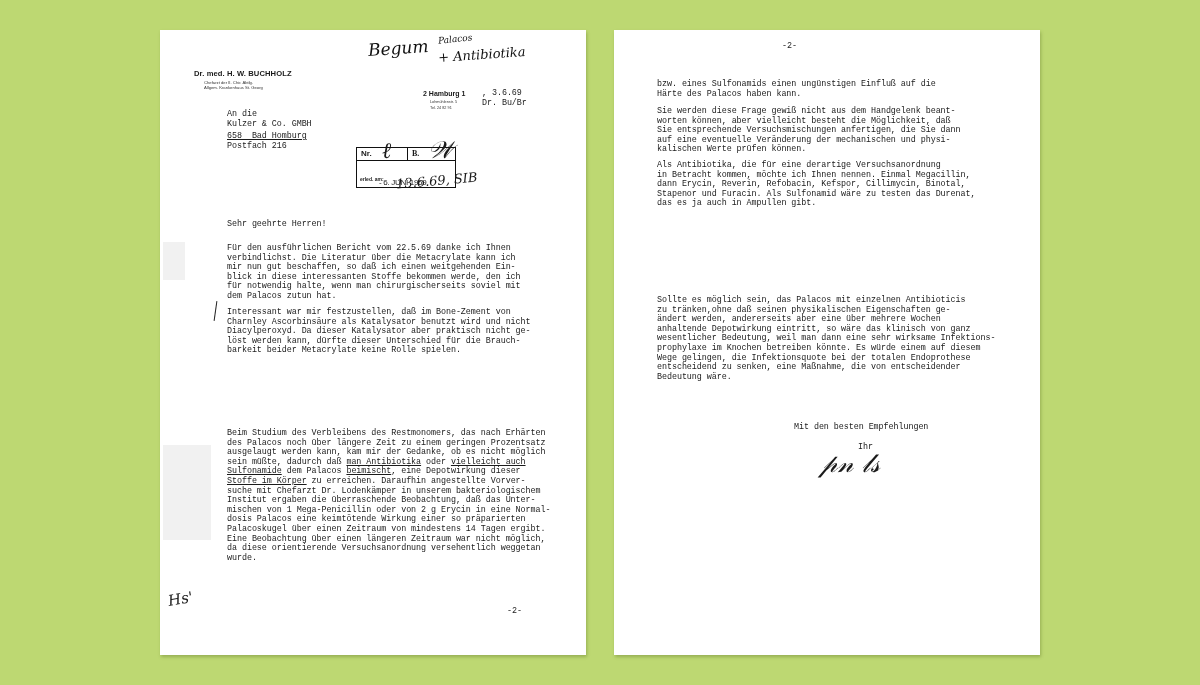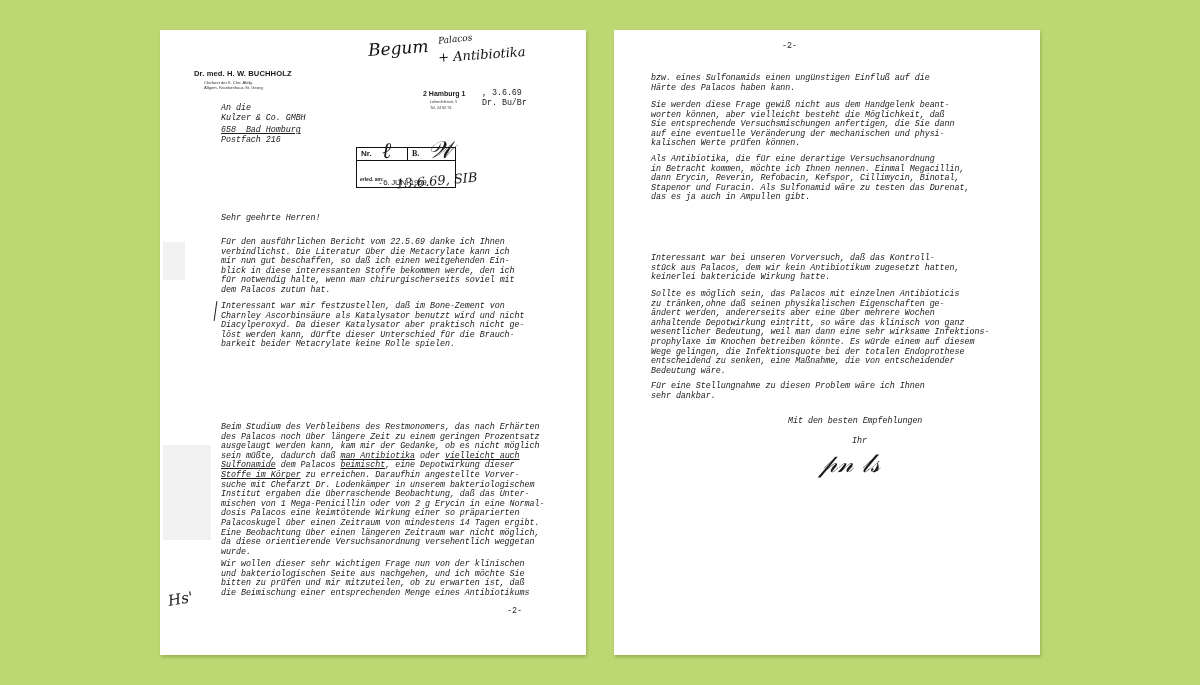--- a/index.html
+++ b/index.html
@@ -11,21 +11,21 @@
   }
   .page {
     position: absolute; top: 30px; width: 426px; height: 625px;
     background: #ffffff;
     box-shadow: 1px 2px 3px rgba(80,100,30,0.35);
   }
   #page1 { left: 160px; }
   #page2 { left: 614px; }
 
   .tw { font-size: 8.4px; line-height: 9.6px; white-space: pre; letter-spacing: -0.05px; }
-  .para { position: absolute; left: 59px; margin: 2px; font-style: italic; }
+  .para { position: absolute; left: 59px; margin: 8px; }
   #page2 .para { left: 35px; }
 
   .lh-name { position: absolute; left: 34px; top: 39px; font-family: "Liberation Sans", sans-serif; font-weight: bold; font-size: 7.6px; letter-spacing: 0.1px; }
   .lh-sub { position: absolute; left: 44px; font-family: "Liberation Sans", sans-serif; font-size: 4.2px; line-height: 5px; color: #333; }
   .lh-city { position: absolute; left: 263px; top: 60px; font-family: "Liberation Sans", sans-serif; font-size: 7px; font-weight: bold; }
   .lh-small { position: absolute; left: 270px; font-family: "Liberation Sans", sans-serif; font-size: 3.8px; color: #333; }
   .date-ref { position: absolute; left: 322px; top: 59px; }
 
   .hand { position: absolute; font-family: "DejaVu Serif", serif; font-style: italic; color: #111; }
   .note1 { left: 208px; top: 8px; font-size: 17px; transform: rotate(-4deg); }
@@ -117,55 +117,46 @@
 <span class="u">Stoffe im Körper</span><span> zu erreichen. Daraufhin angestellte Vorver-</span>
 <span>suche mit Chefarzt Dr. Lodenkämper in unserem bakteriologischem
 Institut ergaben die überraschende Beobachtung, daß das Unter-
 mischen von 1 Mega-Penicillin oder von 2 g Erycin in eine Normal-
 dosis Palacos eine keimtötende Wirkung einer so präparierten
 Palacoskugel über einen Zeitraum von mindestens 14 Tagen ergibt.
 Eine Beobachtung über einen längeren Zeitraum war nicht möglich,
 da diese orientierende Versuchsanordnung versehentlich weggetan
 wurde.</span></div>
 
-  <div class="para tw" style="top:528px">Wir wollen dieser sehr wichtigen Frage nun von der klinischen
-und bakteriologischen Seite aus nachgehen, und ich möchte Sie
-bitten zu prüfen und mir mitzuteilen, ob zu erwarten ist, daß
-die Beimischung einer entsprechenden Menge eines Antibiotikums</div>
 
   <div class="initials">Hs'</div>
   <div class="pageno tw" style="left:347px;top:577px">-2-</div>
 </div>
 
 <div class="page" id="page2">
   <div class="pageno tw" style="left:168px;top:12px">-2-</div>
 
   <div class="para tw" style="top:42px">bzw. eines Sulfonamids einen ungünstigen Einfluß auf die
 Härte des Palacos haben kann.</div>
   <div class="para tw" style="top:69px">Sie werden diese Frage gewiß nicht aus dem Handgelenk beant-
 worten können, aber vielleicht besteht die Möglichkeit, daß
 Sie entsprechende Versuchsmischungen anfertigen, die Sie dann
 auf eine eventuelle Veränderung der mechanischen und physi-
 kalischen Werte prüfen können.</div>
   <div class="para tw" style="top:123px">Als Antibiotika, die für eine derartige Versuchsanordnung
 in Betracht kommen, möchte ich Ihnen nennen. Einmal Megacillin,
 dann Erycin, Reverin, Refobacin, Kefspor, Cillimycin, Binotal,
 Stapenor und Furacin. Als Sulfonamid wäre zu testen das Durenat,
 das es ja auch in Ampullen gibt.</div>
-  <div class="para tw" style="top:222px">Interessant war bei unseren Vorversuch, daß das Kontroll-
-stück aus Palacos, dem wir kein Antibiotikum zugesetzt hatten,
-keinerlei baktericide Wirkung hatte.</div>
   <div class="para tw" style="top:258px">Sollte es möglich sein, das Palacos mit einzelnen Antibioticis
 zu tränken,ohne daß seinen physikalischen Eigenschaften ge-
 ändert werden, andererseits aber eine über mehrere Wochen
 anhaltende Depotwirkung eintritt, so wäre das klinisch von ganz
 wesentlicher Bedeutung, weil man dann eine sehr wirksame Infektions-
 prophylaxe im Knochen betreiben könnte. Es würde einem auf diesem
 Wege gelingen, die Infektionsquote bei der totalen Endoprothese
 entscheidend zu senken, eine Maßnahme, die von entscheidender
 Bedeutung wäre.</div>
-  <div class="para tw" style="top:350px">Für eine Stellungnahme zu diesen Problem wäre ich Ihnen
-sehr dankbar.</div>
 
   <div class="para tw" style="left:172px;top:385px">Mit den besten Empfehlungen</div>
   <div class="para tw" style="left:236px;top:405px">Ihr</div>
   <div class="sig">𝓅𝓃 𝓁𝓈</div>
 </div>
 
 </body></html>

